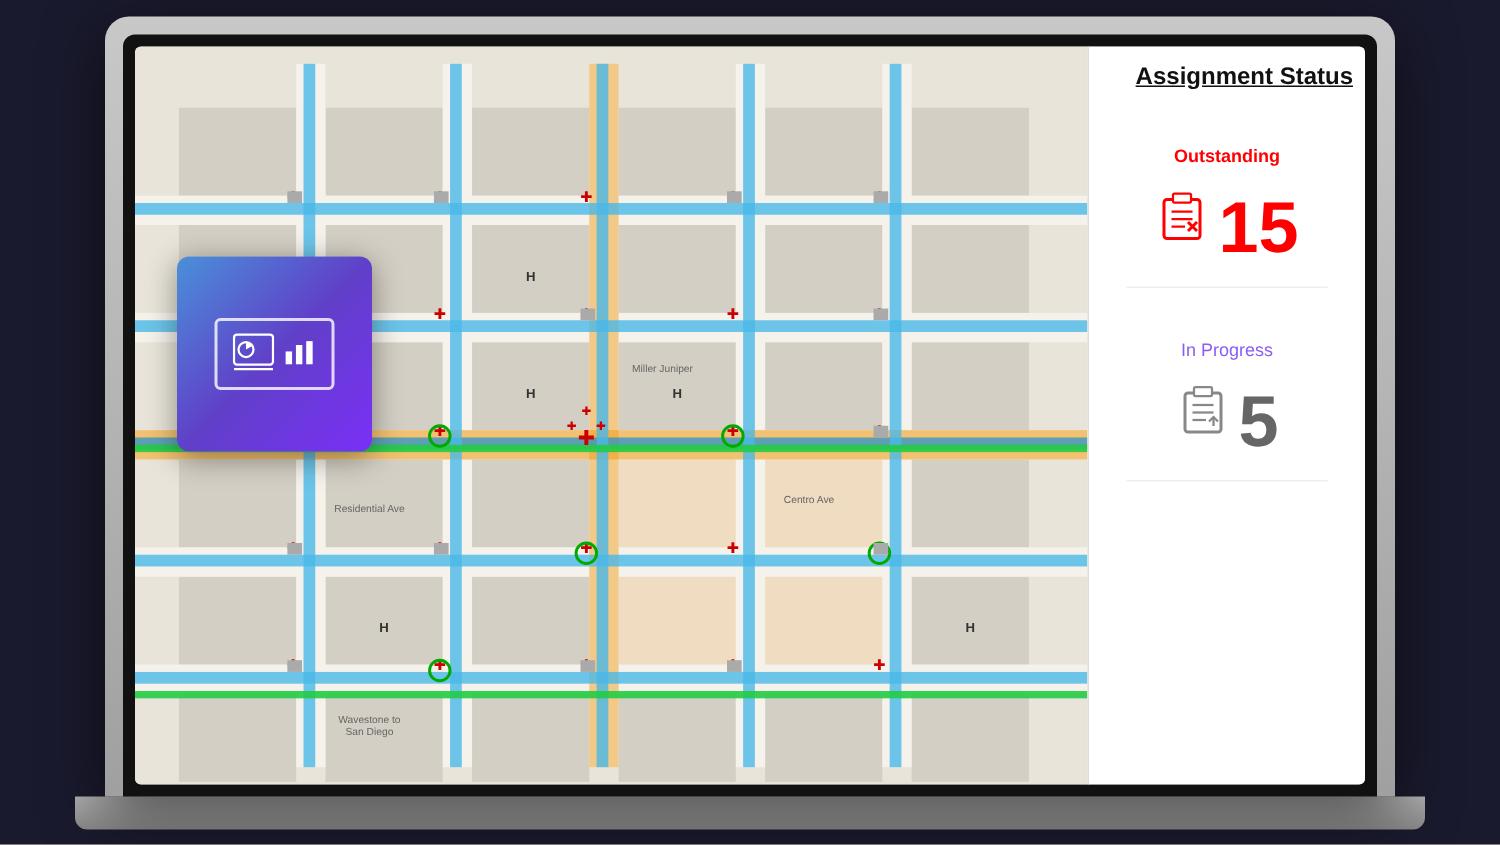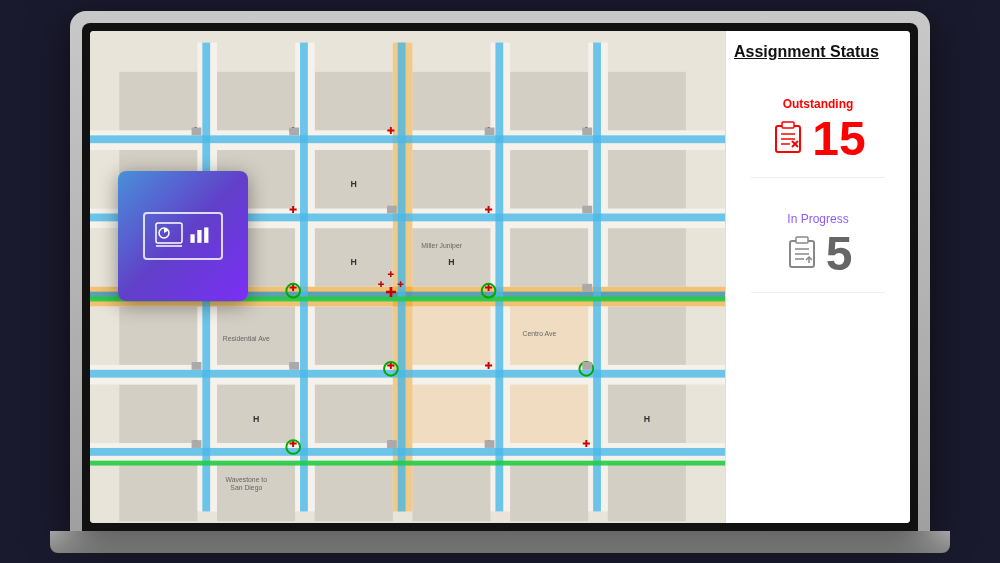--- a/index.html
+++ b/index.html
@@ -66,21 +66,21 @@
       height: 100%;
     }
 
     
     .status-panel {
       width: 185px;
       min-width: 185px;
       background: #fff;
       display: flex;
       flex-direction: column;
-      align-items: flex-start;
+      align-items: flex-end;
       padding: 12px 8px;
       border-left: 1px solid #ddd;
     }
 
     .status-title {
       font-size: 16px;
       font-weight: bold;
       text-decoration: underline;
       color: #111;
       margin-bottom: 8px;
@@ -118,20 +118,21 @@
       display: flex;
       align-items: center;
       justify-content: center;
       gap: 6px;
     }
 
     .status-count {
       font-size: 48px;
       font-weight: bold;
       line-height: 1;
+      margin-top: 14px;
     }
 
     .count-outstanding { color: #ff0000; }
     .count-in-progress { color: #666; }
     .count-completed { color: #00cc00; }
 
     .clipboard-icon {
       font-size: 36px;
       line-height: 1;
     }

